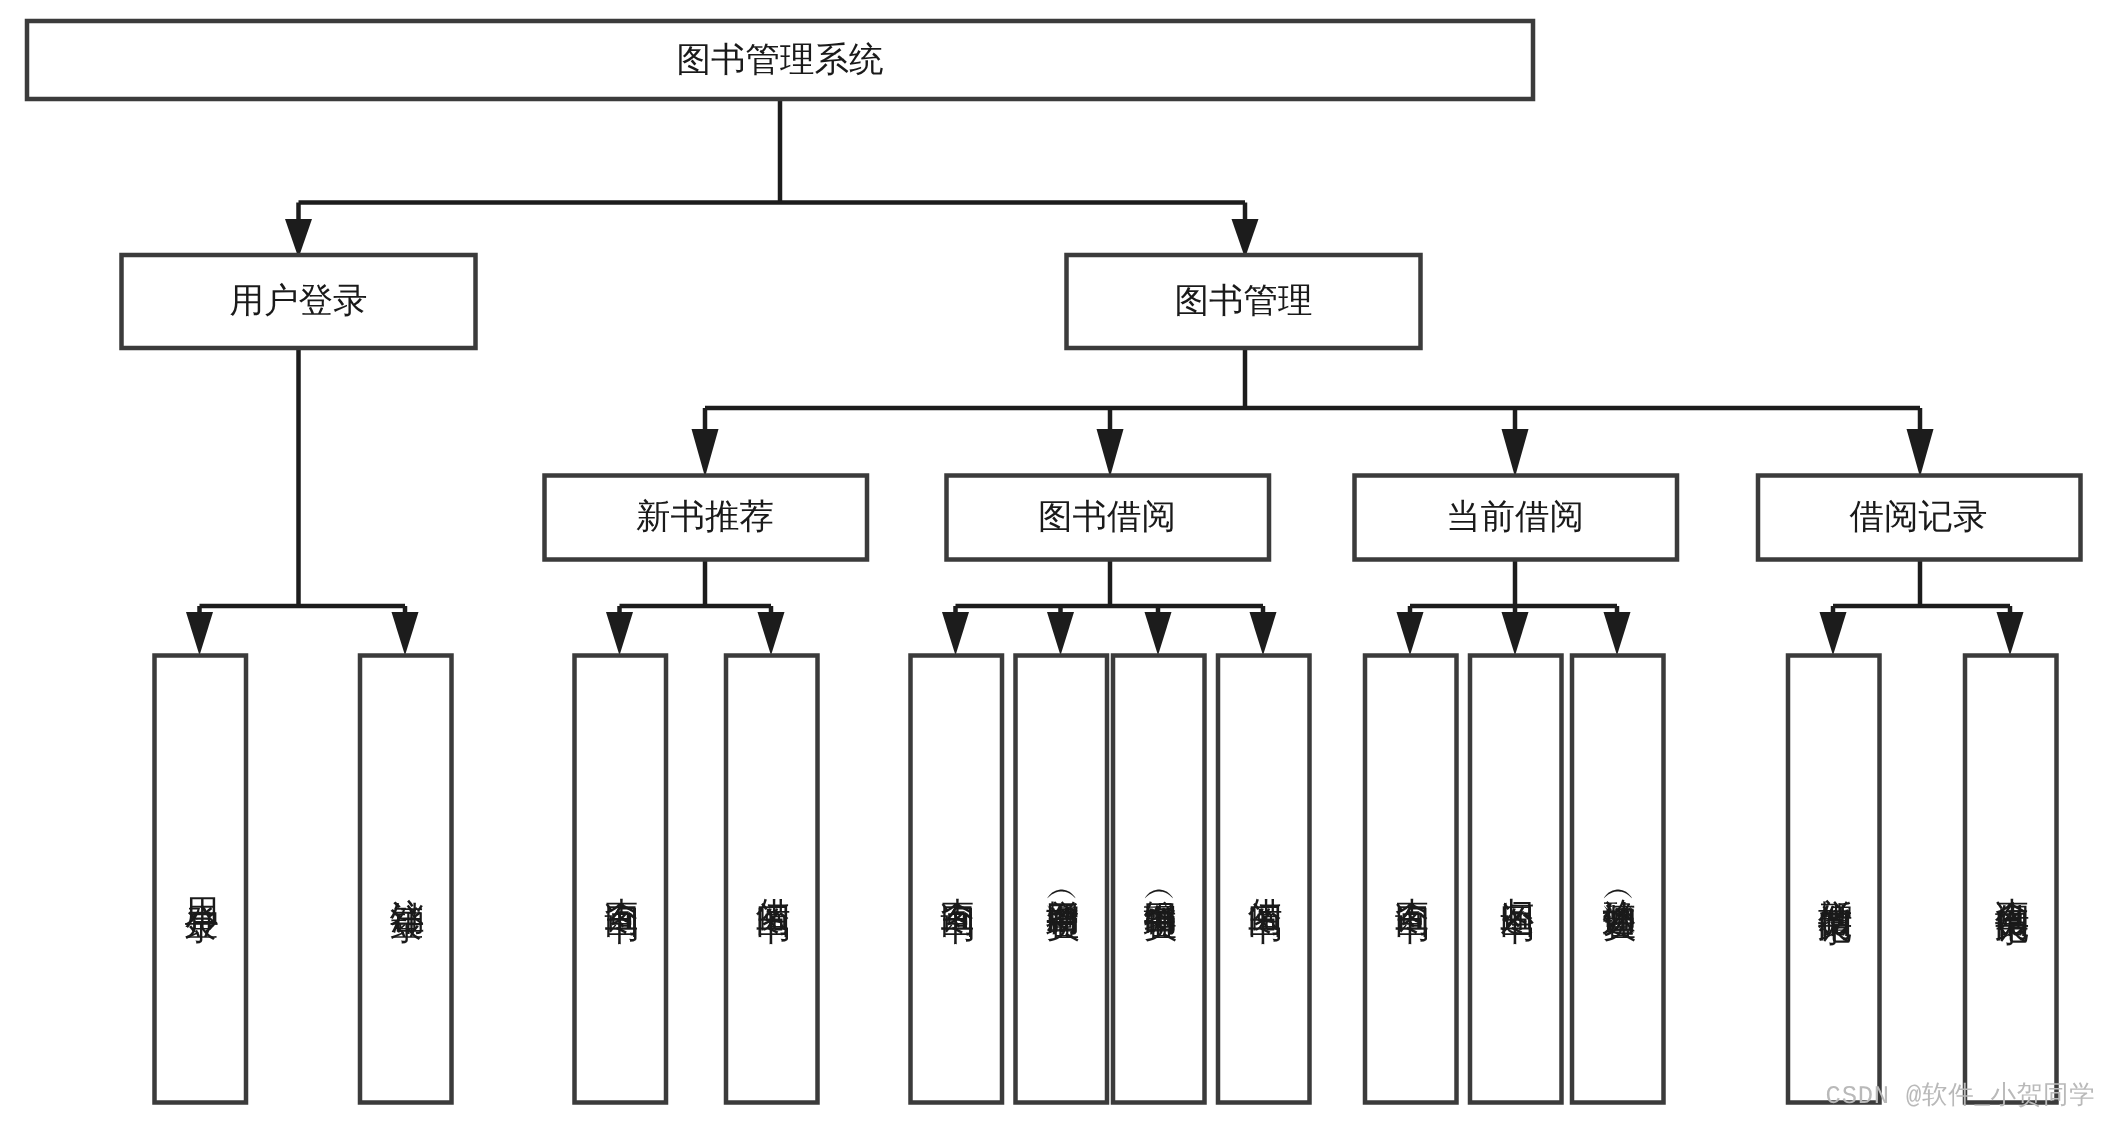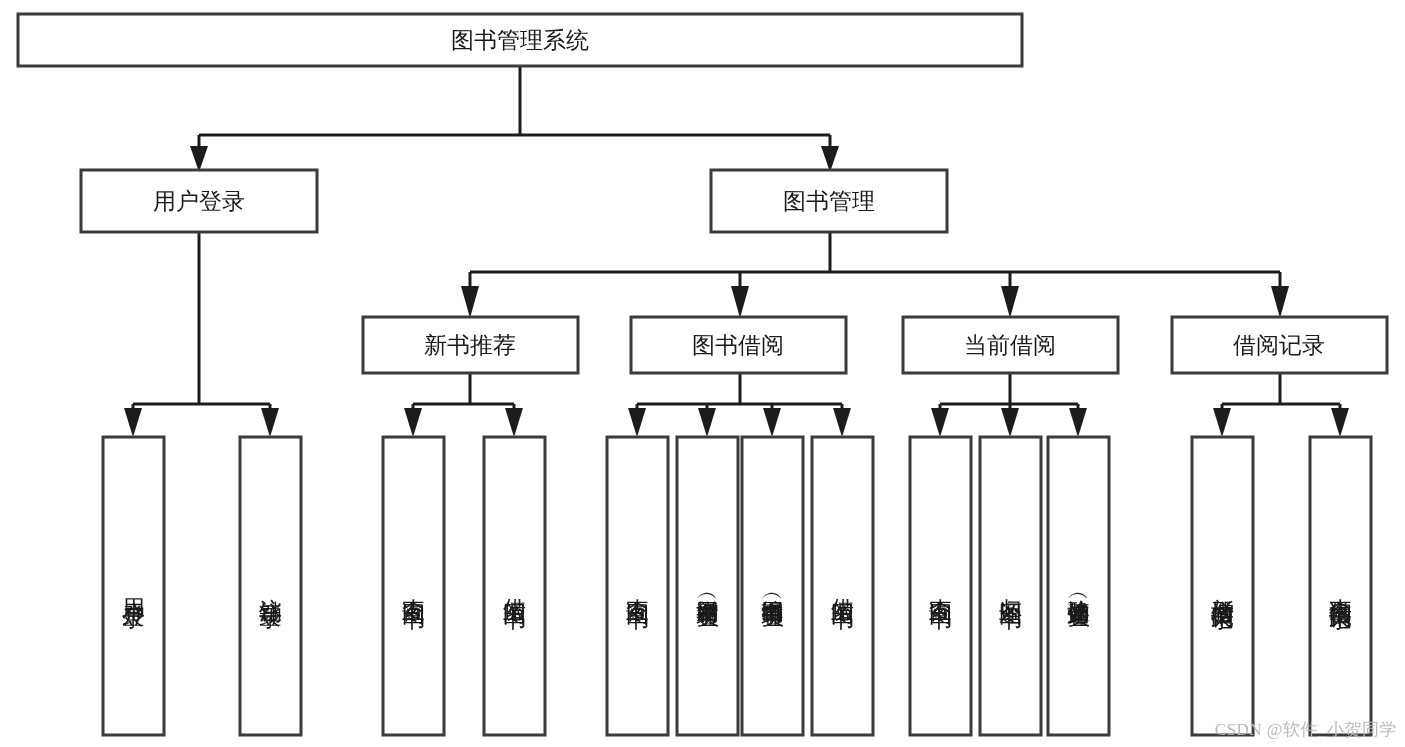--- a/index.html
+++ b/index.html
@@ -56,21 +56,21 @@
     letter-spacing: 3px;
     line-height: 1;
     text-align: center;
     white-space: nowrap;
     pointer-events: none;
   }
   .watermark {
     position: absolute;
     right: 8px;
     bottom: 6px;
-    font-family: Liberation Serif, serif;
+    font-family: Liberation Mono, monospace;
     font-size: 17px;
     color: #b9b9b9;
     white-space: nowrap;
     letter-spacing: 0.5px;
   }
 </style>
 </head>
 <body>
 
 <div id="diagram-root">

